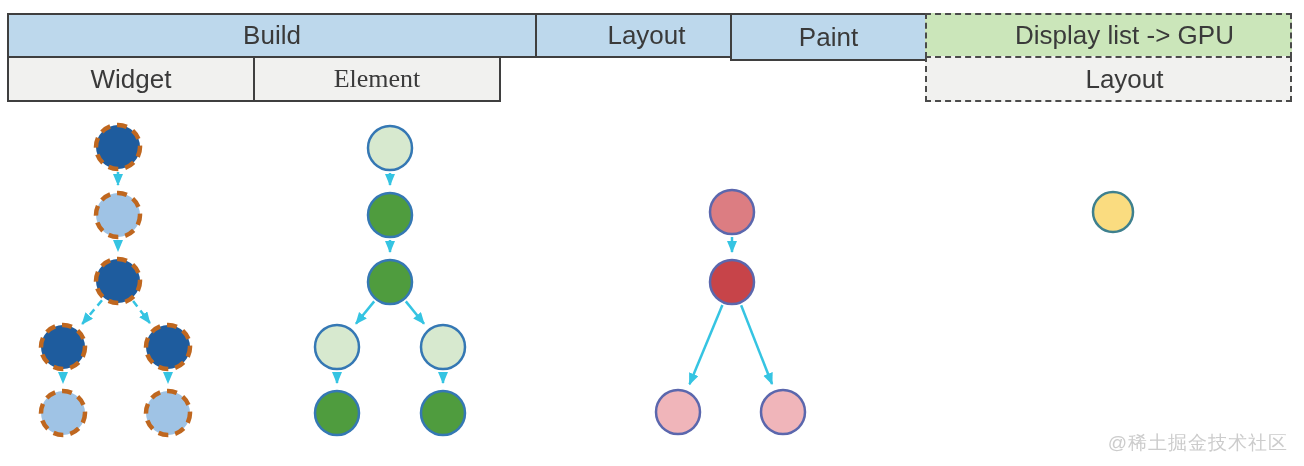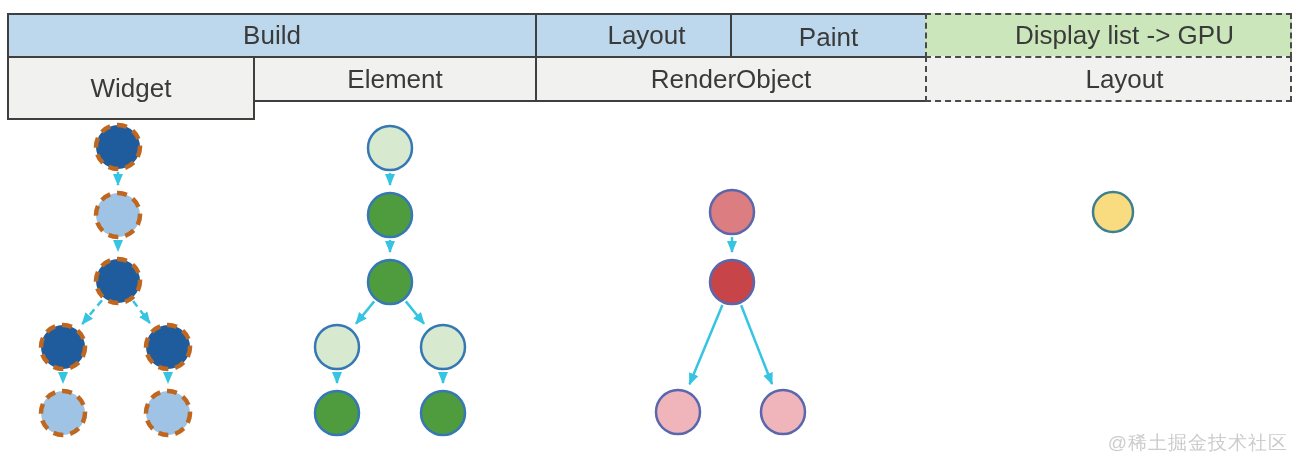--- a/index.html
+++ b/index.html
@@ -17,22 +17,22 @@
   .f-blue  { background:var(--phase-fill-blue, #bdd8ec); }
   .f-green { background:var(--phase-fill-green, #cbe6ba); }
   .f-gray  { background:var(--row-fill-gray, #f1f1ef); }
   .dashed  { border-style:dashed; border-color:var(--dashed-border, #4a4a4a);padding-left:32px; }
 
   
   .c-build   { left:7px;   top:13px; width:530px; height:45px; }
   .c-layout  { left:535px; top:13px; width:223px; height:45px; }
   .c-paint   { left:730px; top:13px; width:197px; height:48px; }
   .c-display { left:925px; top:13px; width:367px; height:45px; }
-  .c-widget  { left:7px;   top:56px; width:248px; height:64px; }
-  .c-element { left:253px; top:56px; width:284px; height:46px; }
+  .c-widget  { left:7px;   top:56px; width:248px; height:46px; }
+  .c-element { left:253px; top:56px; width:248px; height:46px;font-family:Liberation Serif, serif; }
   .c-render  { left:535px; top:56px; width:392px; height:46px; }
   .c-layer   { left:925px; top:56px; width:367px; height:46px; }
 
   .trees { position:absolute; left:0; top:0; }
 
   .watermark {
     position:absolute; right:16px; top:430px;
     font-size:19px; letter-spacing:1px;
     color:var(--watermark, #cccccc);
   }
@@ -42,21 +42,20 @@
 
 <div class="canvas">
 
   <div class="cell f-blue c-build">Build</div>
   <div class="cell f-blue c-layout">Layout</div>
   <div class="cell f-blue c-paint">Paint</div>
   <div class="cell f-green dashed c-display">Display list -&gt; GPU</div>
 
   <div class="cell f-gray c-widget">Widget</div>
   <div class="cell f-gray c-element">Element</div>
-  <div class="cell f-gray c-render">RenderObject</div>
   <div class="cell f-gray dashed c-layer">Layout</div>
 
   <svg class="trees" width="1304" height="466" viewBox="0 0 1304 466">
     <defs>
       <marker id="arrowhead" markerUnits="userSpaceOnUse" markerWidth="14" markerHeight="12" refX="11" refY="5" orient="auto">
         <path id="arrowhead-path" d="M0,0 L12,5 L0,10 Z" fill="#35c4e2"></path>
       </marker>
     </defs>
   <g>
         <line x1="118" y1="172" x2="118" y2="185" stroke="#35c4e2" stroke-width="2.5" stroke-dasharray="7 5" marker-end="url(#arrowhead)"></line>

